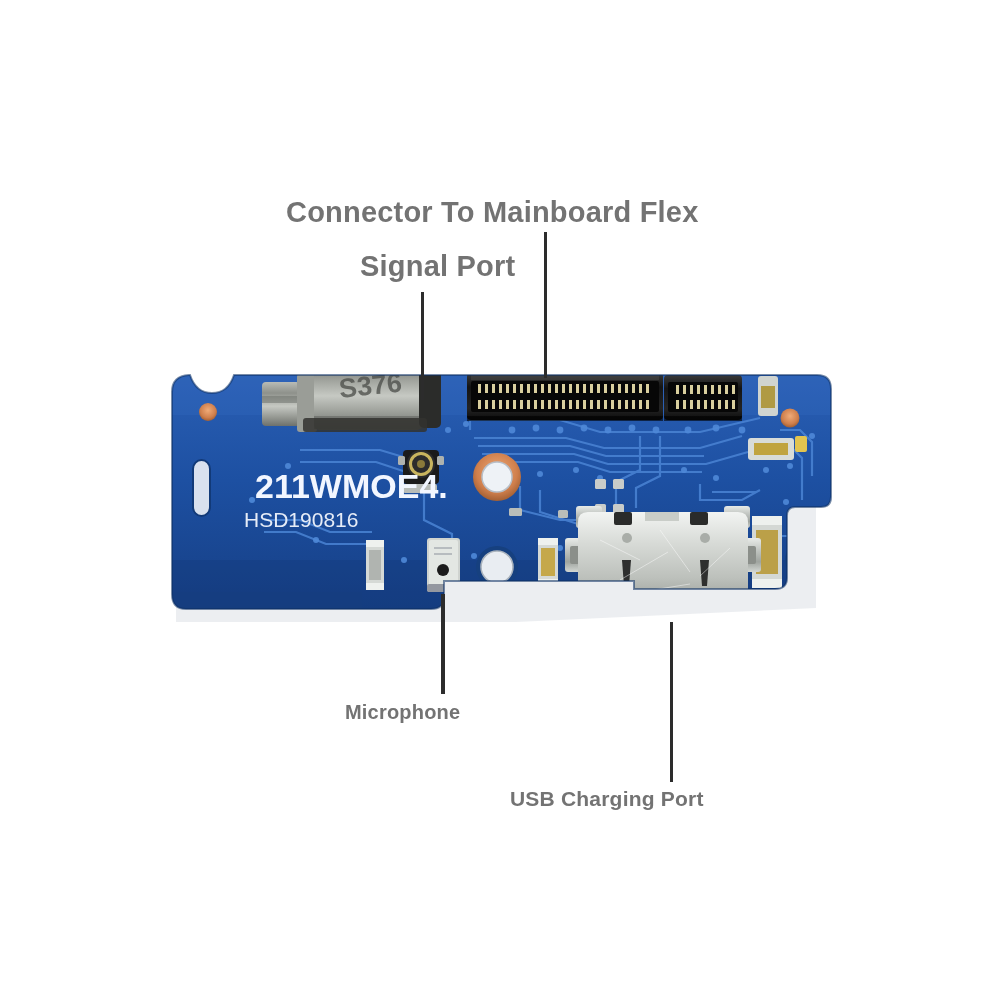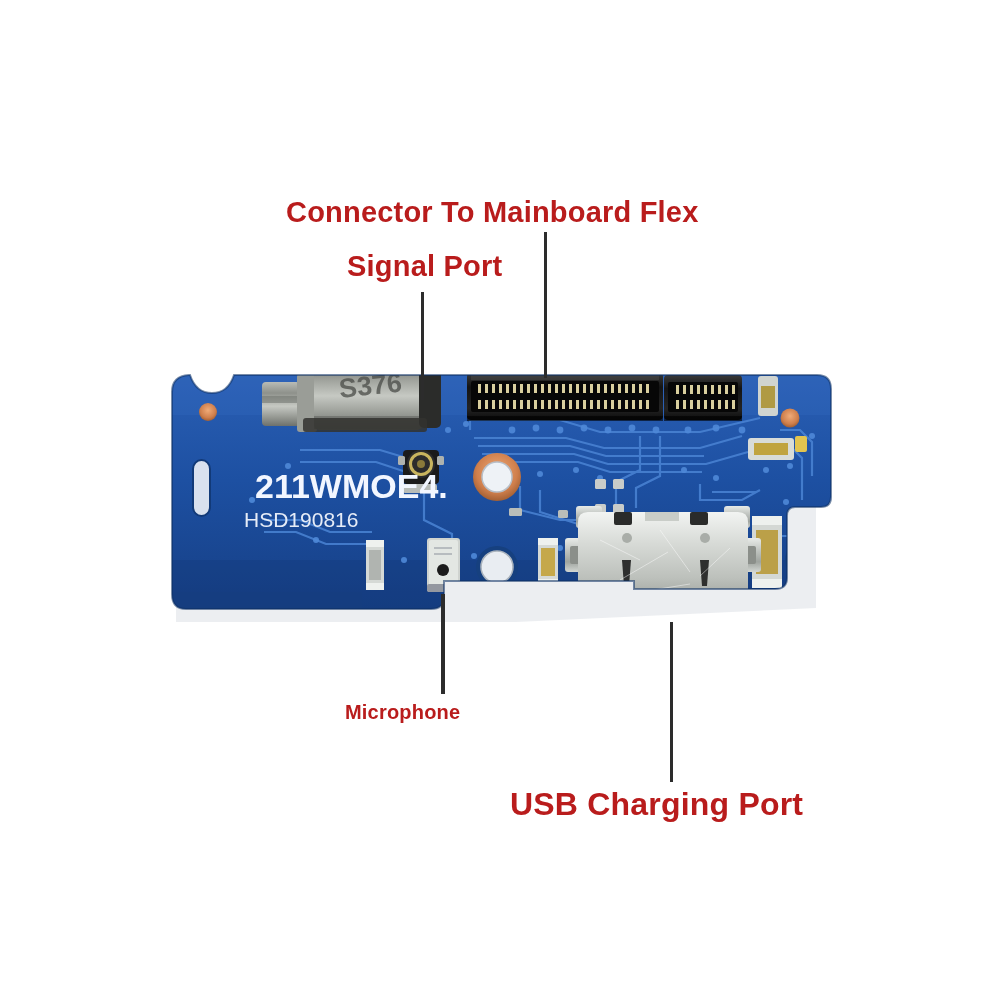--- a/index.html
+++ b/index.html
@@ -9,30 +9,30 @@
     background:#ffffff;
     font-family:"Liberation Sans", sans-serif;
     overflow:hidden;
     position:relative;
   }
   #stage{position:absolute;inset:0;width:1000px;height:1000px;}
 
   
   .label{
     position:absolute;
-    color:#b91c1c;
+    color:#737373;
     font-weight:bold;
     white-space:nowrap;
     letter-spacing:.2px;
     line-height:1;
   }
   .label.l-connector{left:286px;top:198px;font-size:29px;}
-  .label.l-signal   {left:347px;top:252px;font-size:29px;}
+  .label.l-signal   {left:360px;top:252px;font-size:29px;}
   .label.l-micro    {left:345px;top:702px;font-size:20px;}
-  .label.l-usb      {left:510px;top:788px;font-size:32px;}
+  .label.l-usb      {left:510px;top:788px;font-size:21px;}
 
   
   .leader{position:absolute;background:#2c2c2c;}
 
   
   .board-wrap{position:absolute;left:0;top:0;width:1000px;height:1000px;}
   .svgboard{position:absolute;left:0;top:0;}
 </style>
 </head>
 <body>

